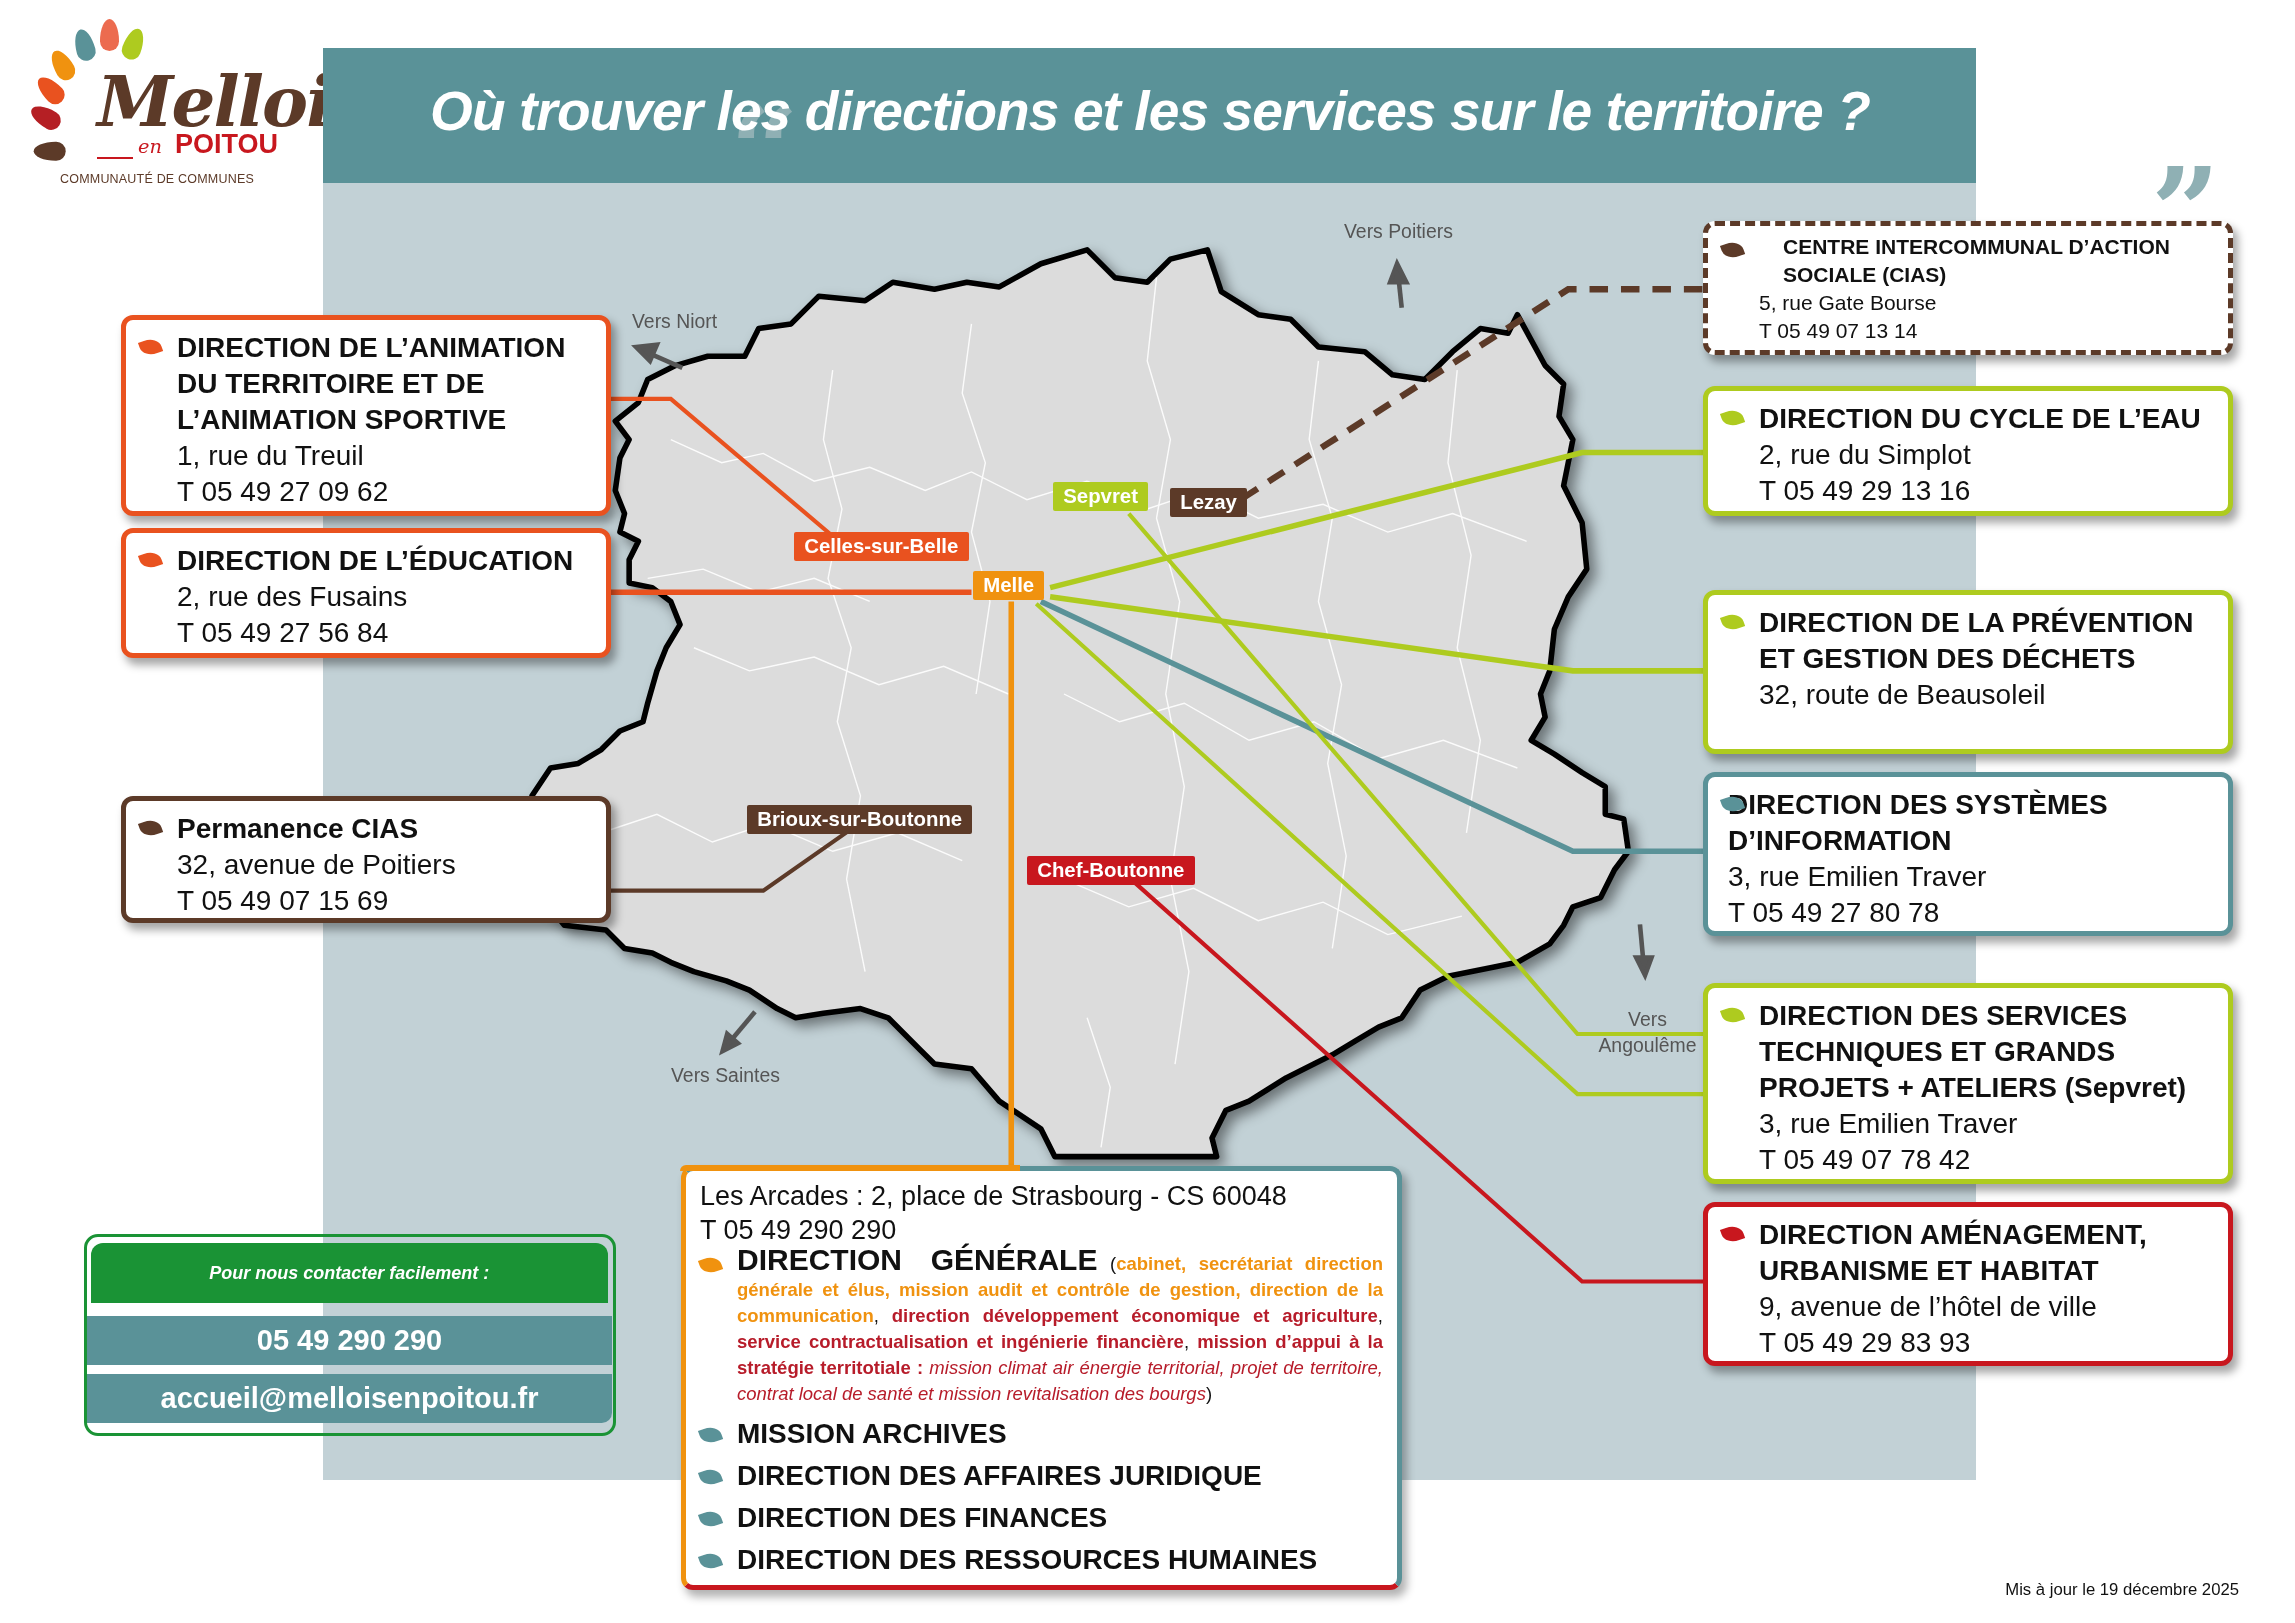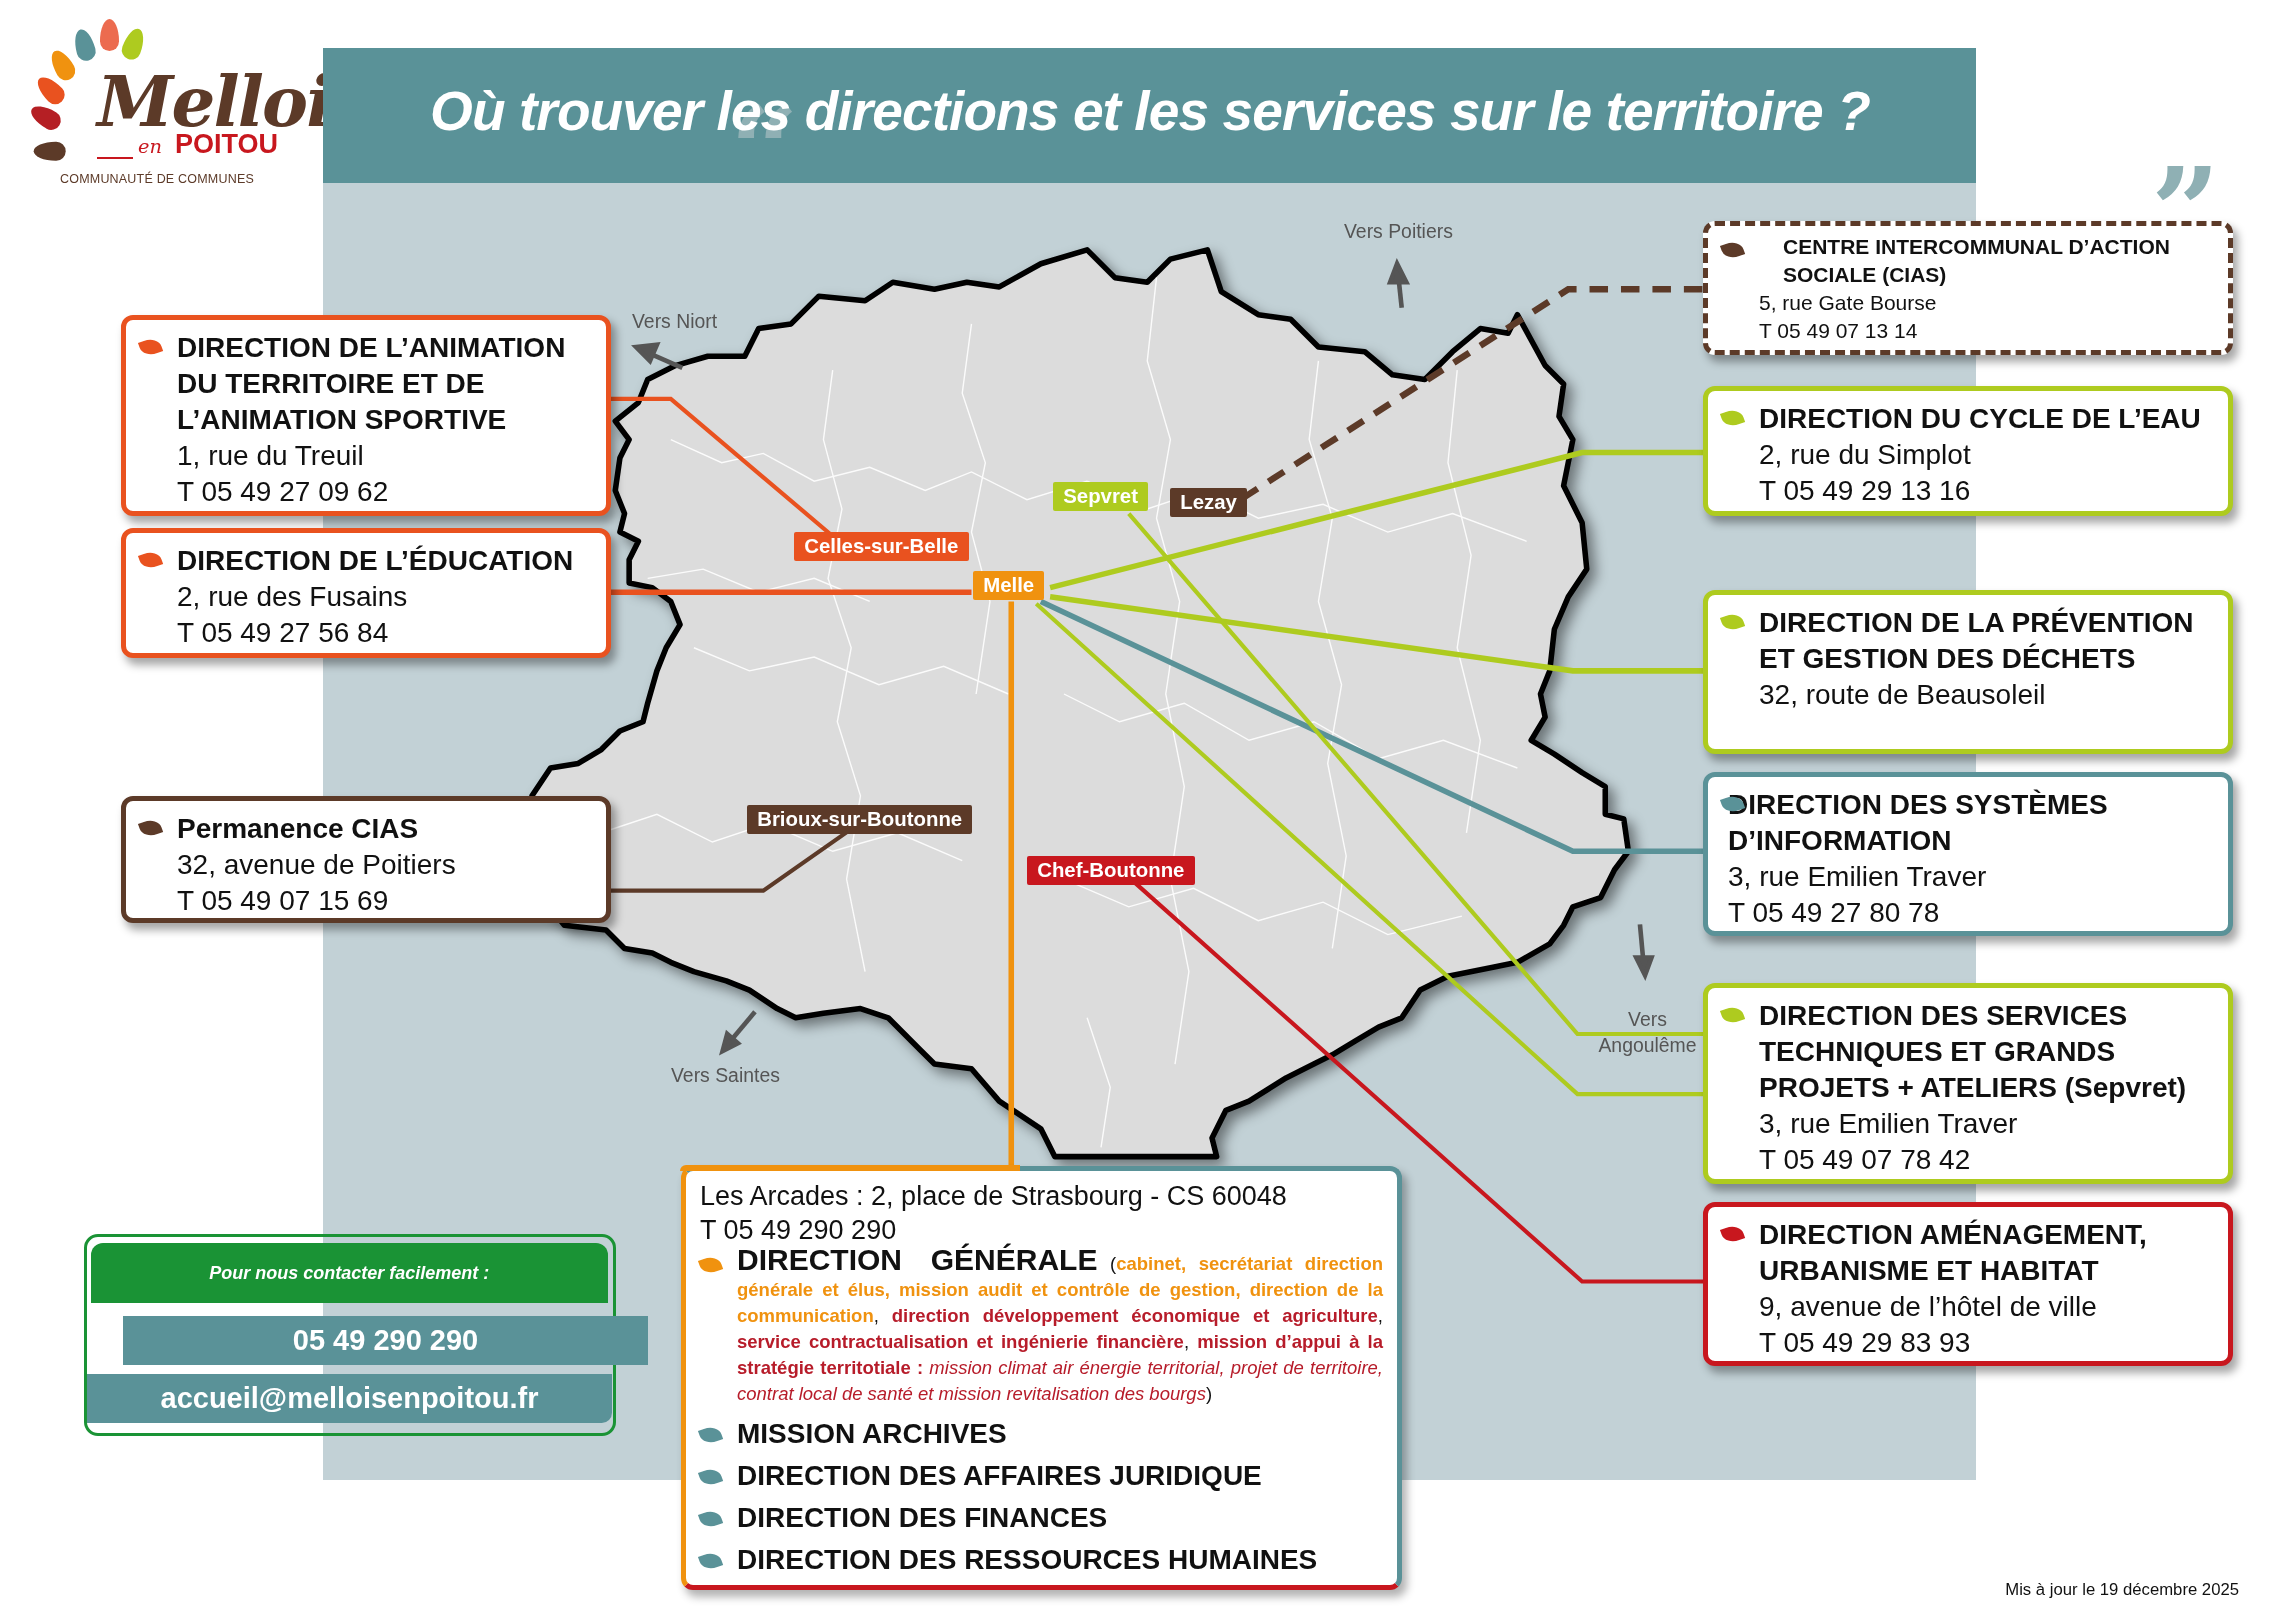--- a/index.html
+++ b/index.html
@@ -255,18 +255,18 @@
     <span>DIRECTION DES FINANCES</span>
   </div>
   <div class="list-row">
     <span class="leaf" style="top:14px;background:#5a9298;"></span>
     <span>DIRECTION DES RESSOURCES HUMAINES</span>
   </div>
 </div>
 
 <div class="abs contact">
   <div class="contact-head">Pour nous contacter facilement :</div>
-  <div class="contact-row" style="top:79px;margin-left:36px;">05 49 290 290</div>
+  <div class="contact-row" style="top:79px;">05 49 290 290</div>
   <div class="contact-row" style="top:137px;border-radius:0 0 10.2px 0;">accueil@melloisenpoitou.fr</div>
 </div>
 
 <div class="abs updated">Mis à jour le 19 décembre 2025</div>
 
 
 </body></html>

